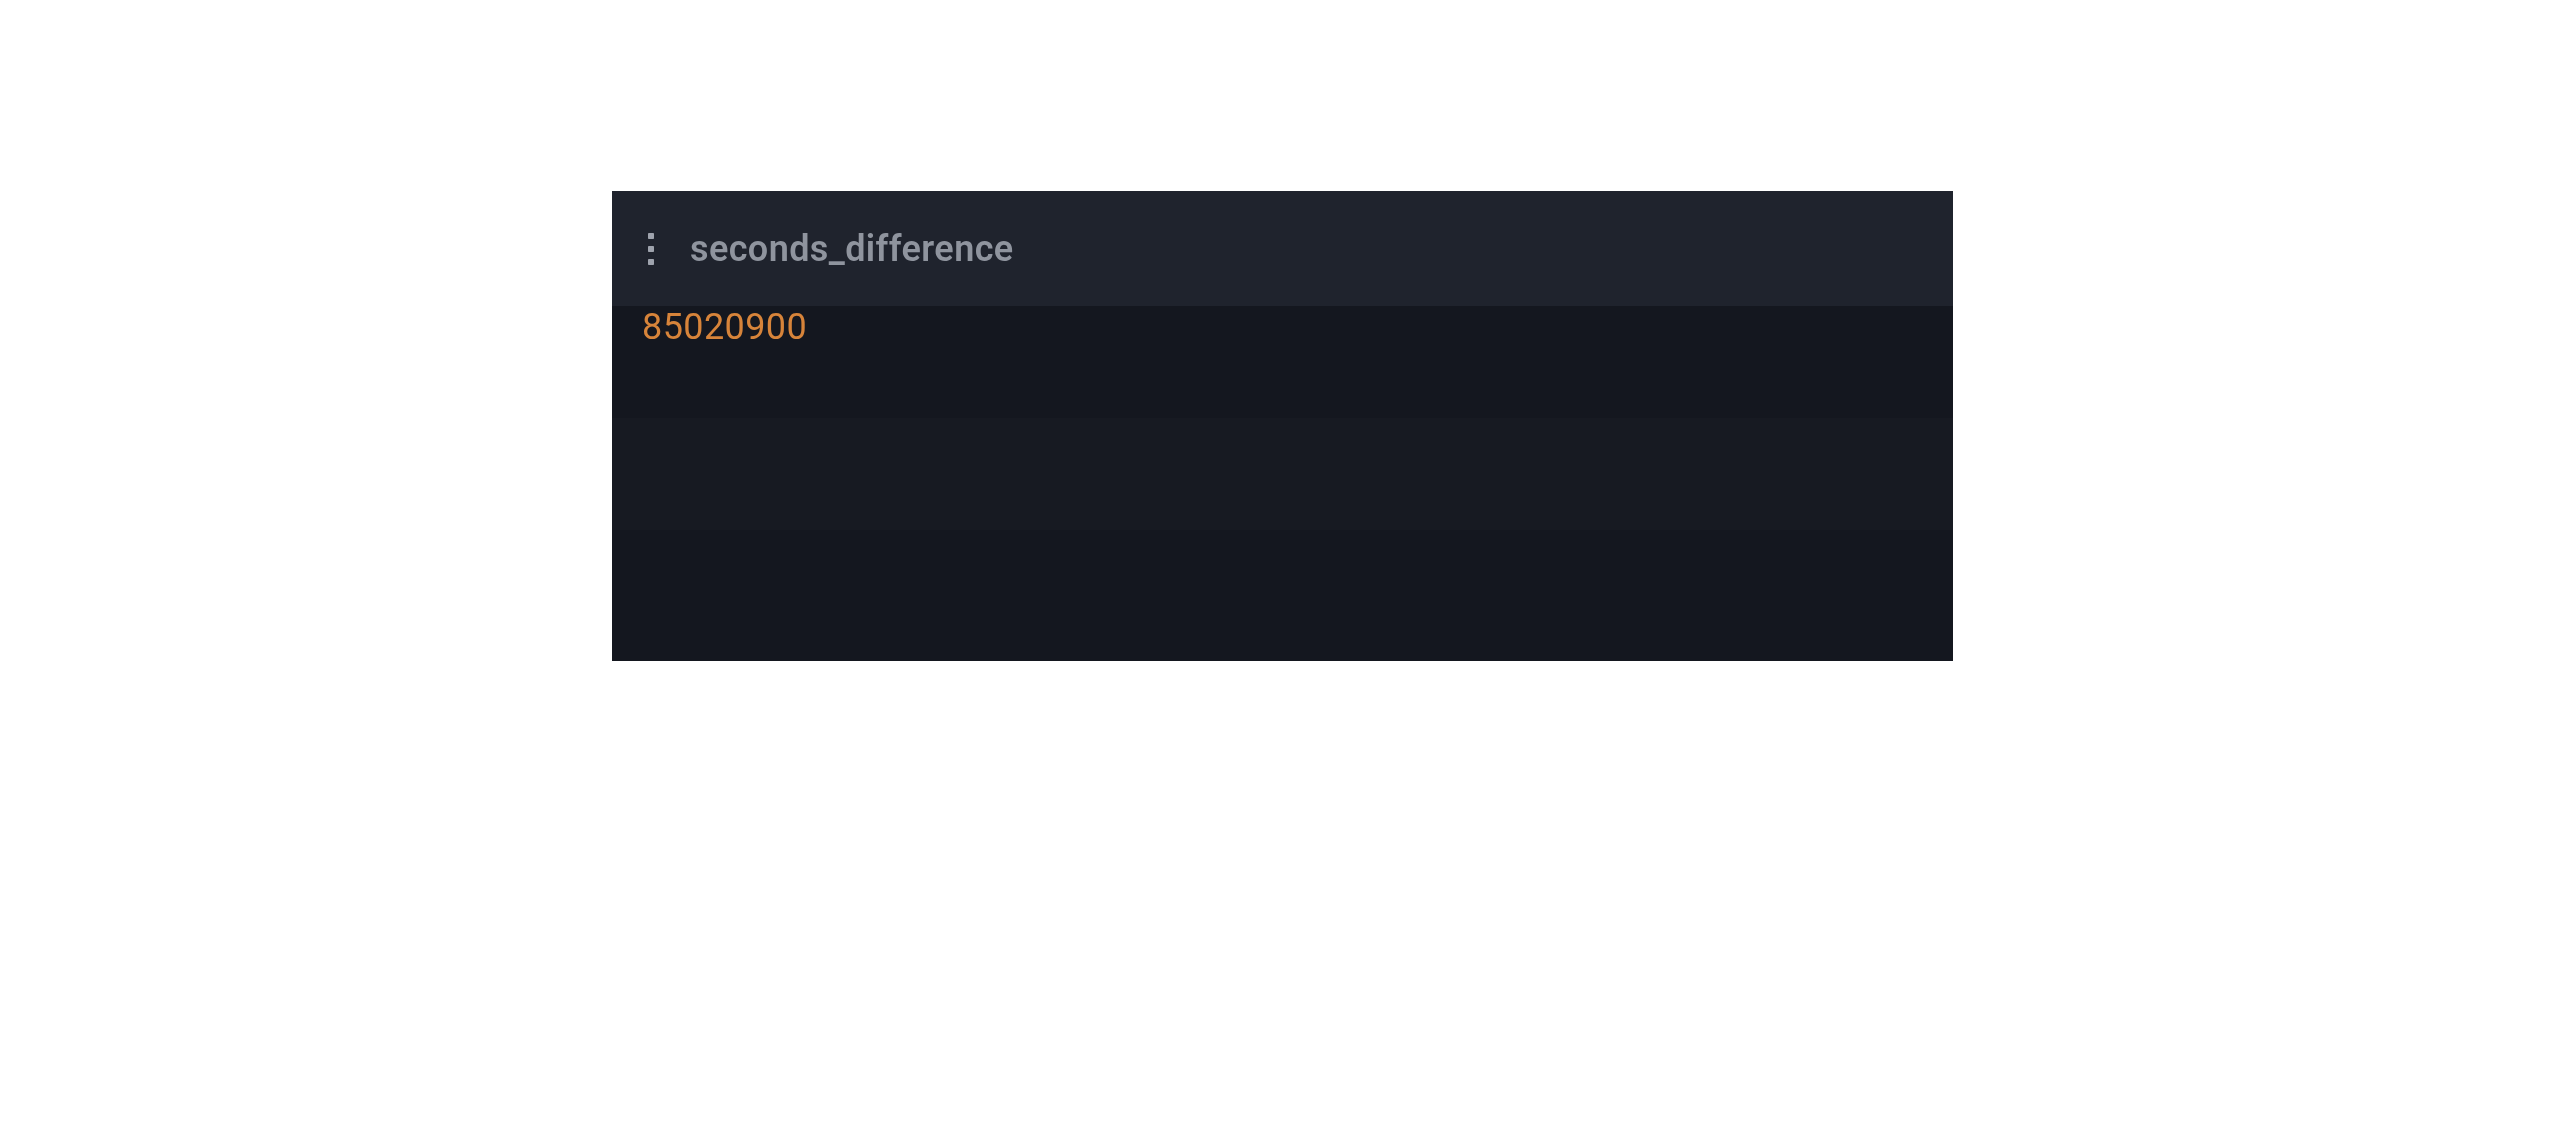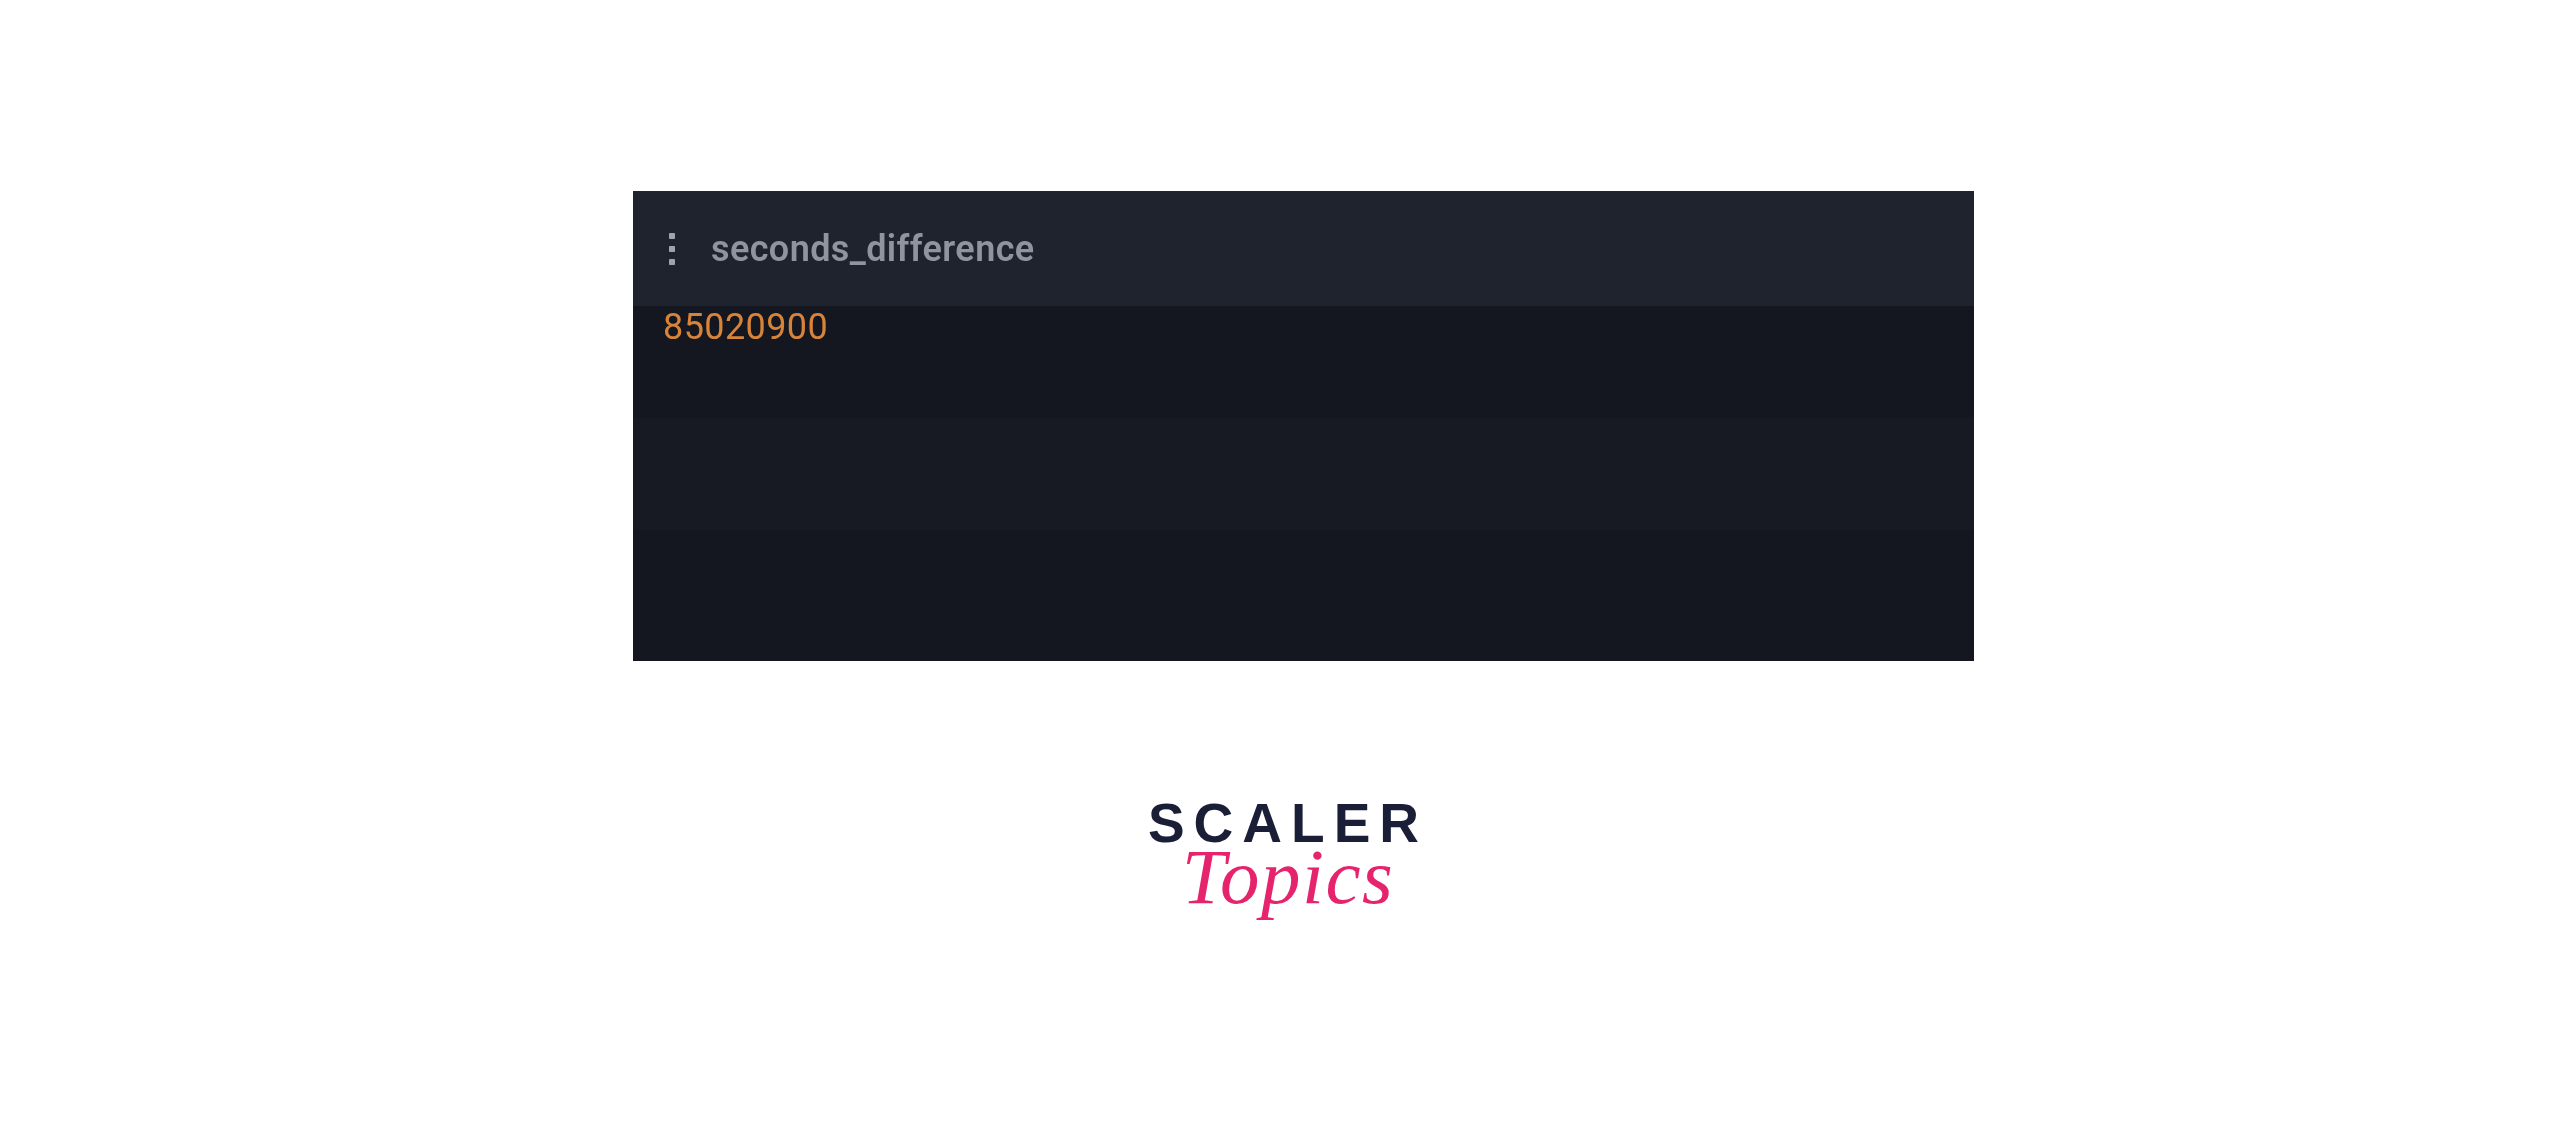--- a/index.html
+++ b/index.html
@@ -10,21 +10,21 @@
     font-family: -apple-system, BlinkMacSystemFont, "Segoe UI", Roboto, Arial, sans-serif;
     overflow: hidden;
   }
   .canvas {
     position: relative;
     width: 2576px;
     height: 1133px;
   }
   .result-panel {
     position: absolute;
-    left: 633px;
+    left: 612px;
     top: 191px;
     width: 1341px;
     height: 470px;
     background: #141821;
     display: flex;
     flex-direction: column;
   }
   .header-row {
     background: #1f232d;
     height: 115px;
@@ -112,19 +112,15 @@
       </div>
       <div class="column-name">seconds_difference</div>
     </div>
     <div class="value-row">
       <div class="value-text">85020900</div>
     </div>
     <div class="empty-row-1"></div>
     <div class="empty-row-2"></div>
   </div>
 
-  <div class="logo-block">
-    <div class="logo-scaler">SCALER</div>
-    <div class="logo-topics">Topics</div>
-  </div>
 
 </div>
 
 
 </body></html>

